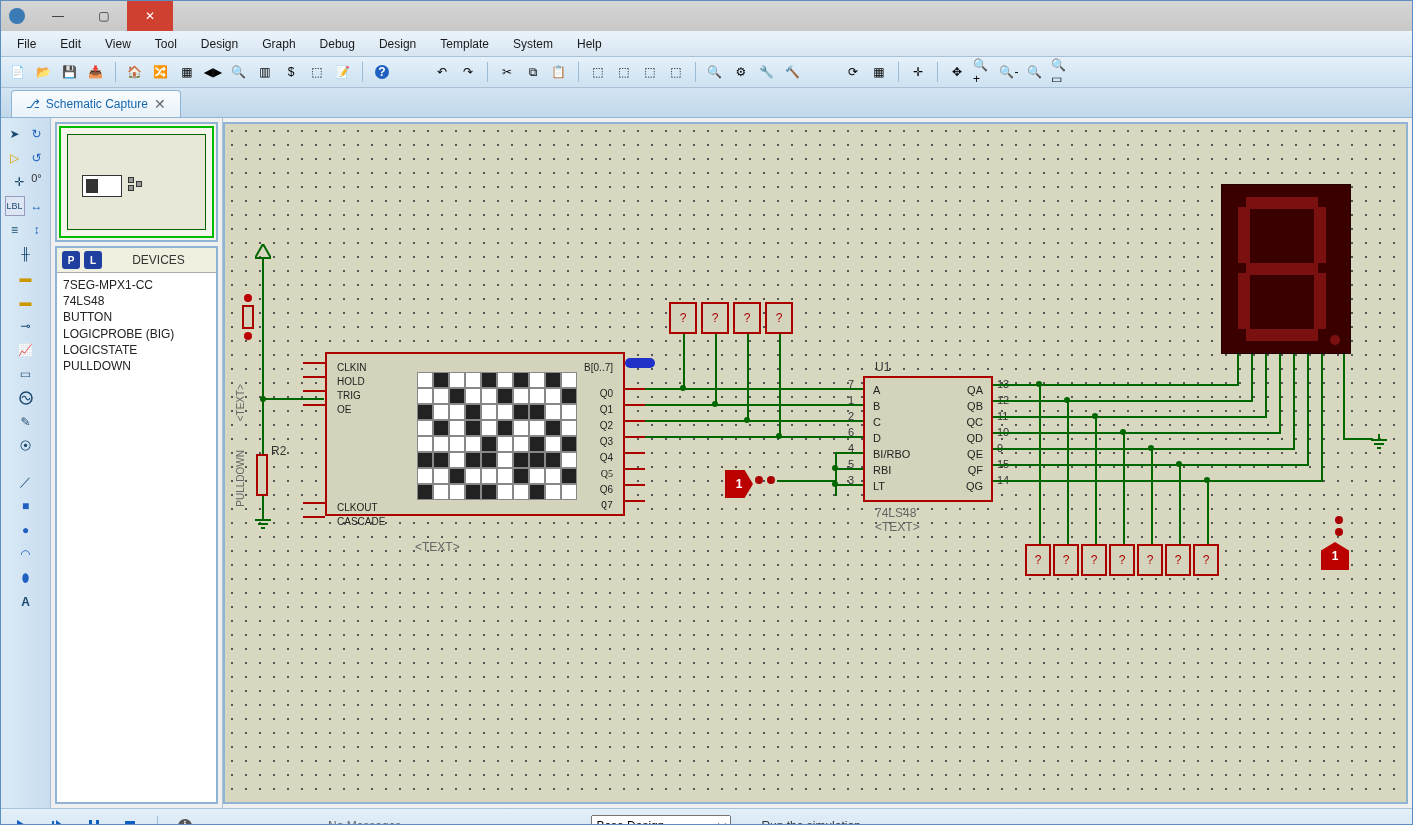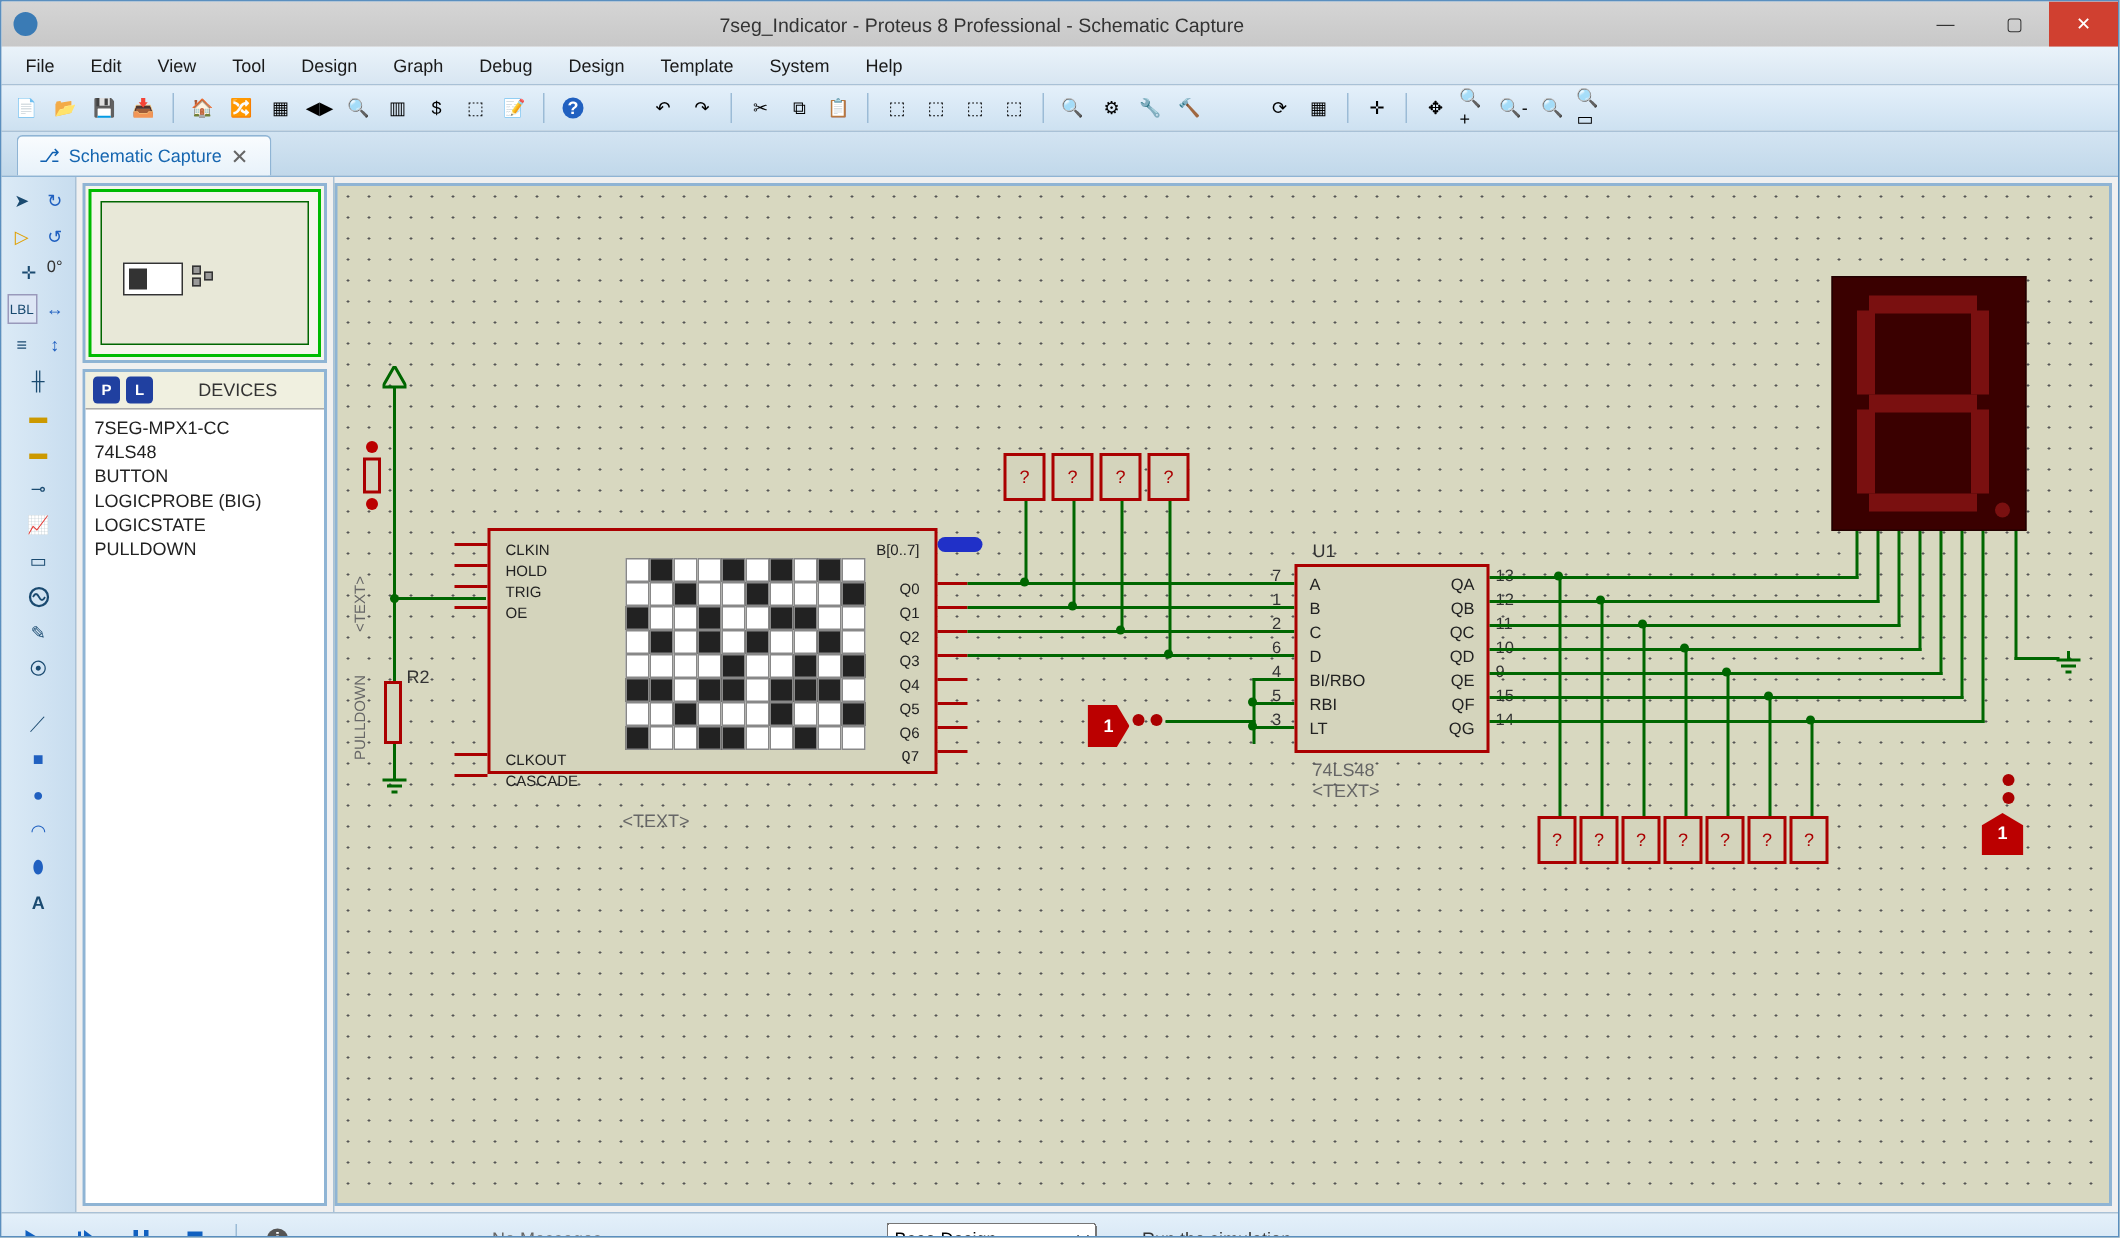--- a/index.html
+++ b/index.html
@@ -95,21 +95,20 @@
 .simbar select { margin-left:auto; height:22px; }
 .simbar .runtext { margin-left:20px; color:#333; }
 
 svg.ico { width:16px; height:16px; }
 </style>
 </head>
 <body>
 
 <div class="titlebar">
   <div class="appicon"></div>
-  <div class="title">7seg_Indicator - Proteus 8 Professional - Schematic Capture</div>
   <div class="winbtns">
     <div class="winbtn">—</div>
     <div class="winbtn">▢</div>
     <div class="winbtn close">✕</div>
   </div>
 </div>
 
 <div class="menubar">
   <span class="menuitem">File</span>
   <span class="menuitem">Edit</span>
@@ -299,21 +298,21 @@
       <span class="lbl" style="left:10px;top:36px;">TRIG</span>
       <span class="lbl" style="left:10px;top:50px;">OE</span>
       <span class="lbl" style="left:10px;top:148px;">CLKOUT</span>
       <span class="lbl" style="left:10px;top:162px;">CASCADE</span>
       <span class="lbl" style="right:10px;top:8px;">B[0..7]</span>
       <span class="lbl" style="right:10px;top:34px;">Q0</span>
       <span class="lbl" style="right:10px;top:50px;">Q1</span>
       <span class="lbl" style="right:10px;top:66px;">Q2</span>
       <span class="lbl" style="right:10px;top:82px;">Q3</span>
       <span class="lbl" style="right:10px;top:98px;">Q4</span>
-      <span class="lbl" style="right:10px;top:114px;">Q5</span>
+      <span class="lbl" style="right:10px;top:114px;font-family:Liberation Serif, serif;">Q5</span>
       <span class="lbl" style="right:10px;top:130px;text-align:right;">Q6</span>
       <span class="lbl" style="right:10px;top:146px;font-family:Liberation Mono, monospace;">Q7</span>
 
       <div class="chk" style="left:90px;top:18px;">
         <div class="w"></div>
           <div class="b"></div>
           <div class="w"></div>
           <div class="w"></div>
           <div class="b"></div>
           <div class="w"></div>

